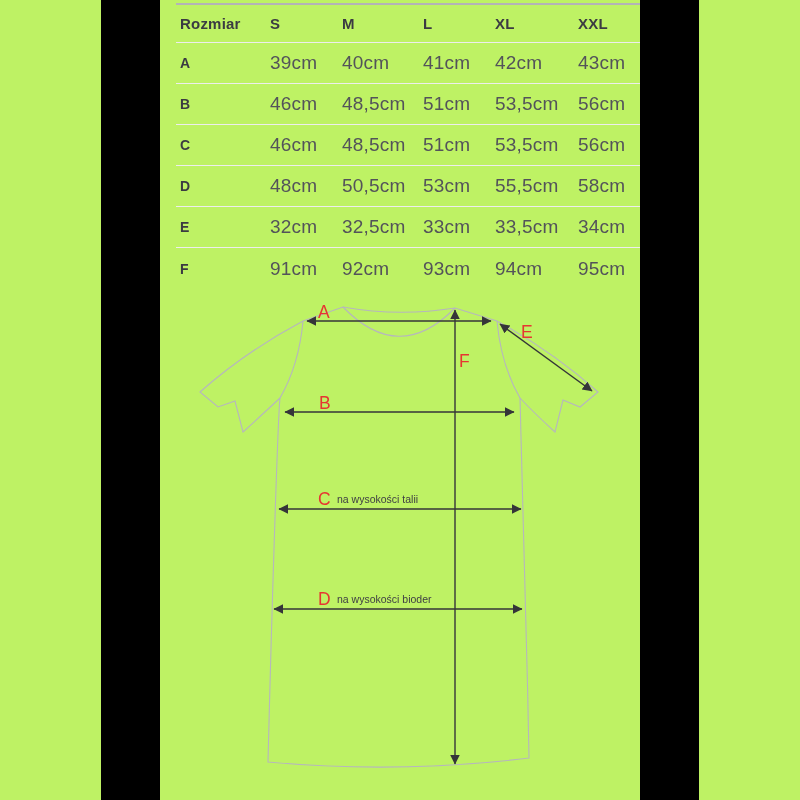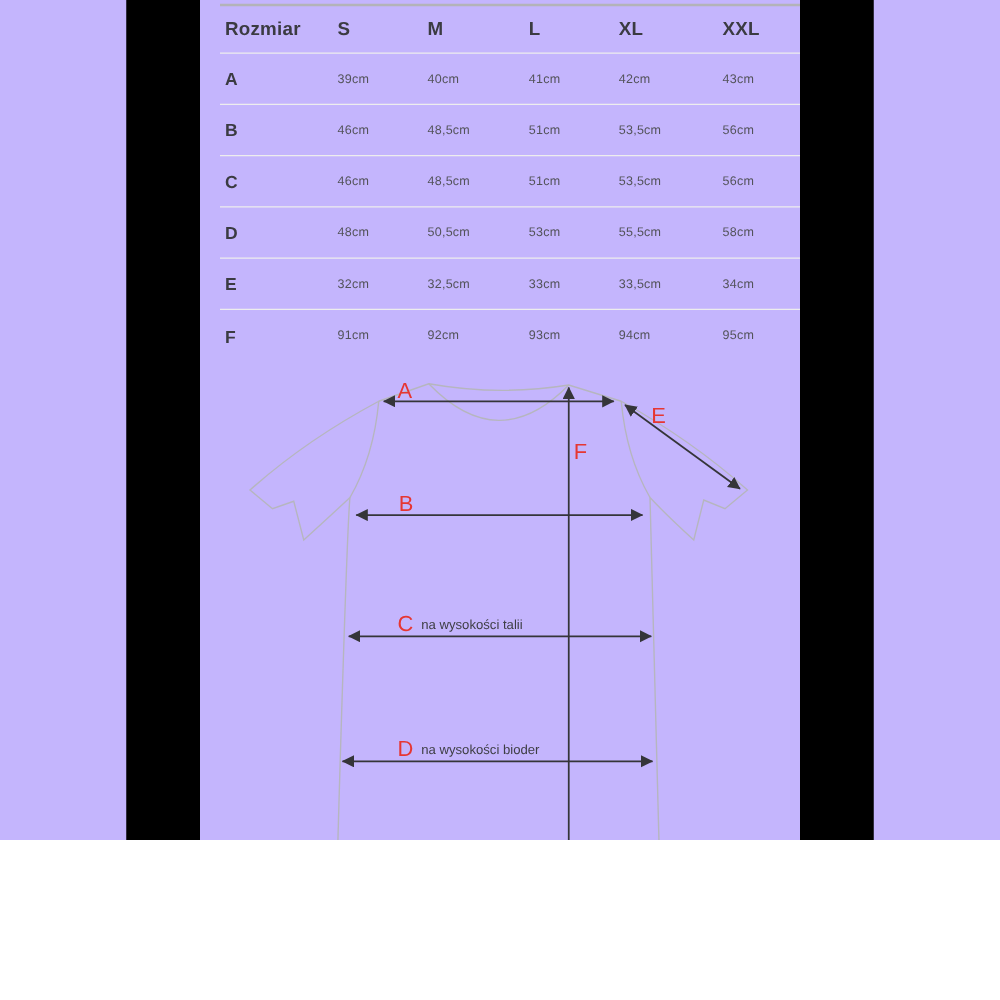--- a/index.html
+++ b/index.html
@@ -1,17 +1,17 @@
 <!DOCTYPE html>
 <html><head>
 <meta charset="utf-8">
 <style>
   html,body{margin:0;padding:0;background:#ffffff;}
   .canvas{
-    position:relative;width:800px;height:672px;background:#c4b5fd;overflow:hidden;
+    position:relative;width:800px;height:800px;background:#bef264;overflow:hidden;
     font-family:"Liberation Sans",sans-serif;
   }
   .black-bar{position:absolute;top:0;height:800px;width:59px;background:#000;}
   .black-bar.left{left:101px;}
   .black-bar.right{left:640px;}
 
   
   .size-table{
     position:absolute;left:176px;top:3px;width:464px;
     border-top:2px solid #b3b3b8;
@@ -23,21 +23,21 @@
     align-items:center;
     padding-left:4px;
     height:41px;
     border-bottom:1px solid #ededee;
     box-sizing:border-box;
   }
   .trow.header{height:38px;}
   .trow.last{border-bottom:none;}
   .hcell{font-size:15px;font-weight:700;color:#3b3b42;letter-spacing:.2px;}
   .lcell{font-size:14px;font-weight:700;color:#3b3b42;}
-  .vcell{font-size:10px;font-weight:400;color:#53535a;letter-spacing:.2px;}
+  .vcell{font-size:19px;font-weight:400;color:#53535a;letter-spacing:.2px;}
 
   
   .diagram-svg{position:absolute;left:0;top:0;width:800px;height:800px;}
   .outline{fill:none;stroke:#b6b6be;stroke-width:1.1;}
   .marrow{fill:none;stroke:#353539;stroke-width:1.4;}
   .red-label{font-family:"Liberation Sans",sans-serif;font-size:17.5px;fill:#e63632;}
   .note-label{font-family:"Liberation Sans",sans-serif;font-size:10.5px;fill:#3e3e44;}
 </style>
 </head>
 <body>

